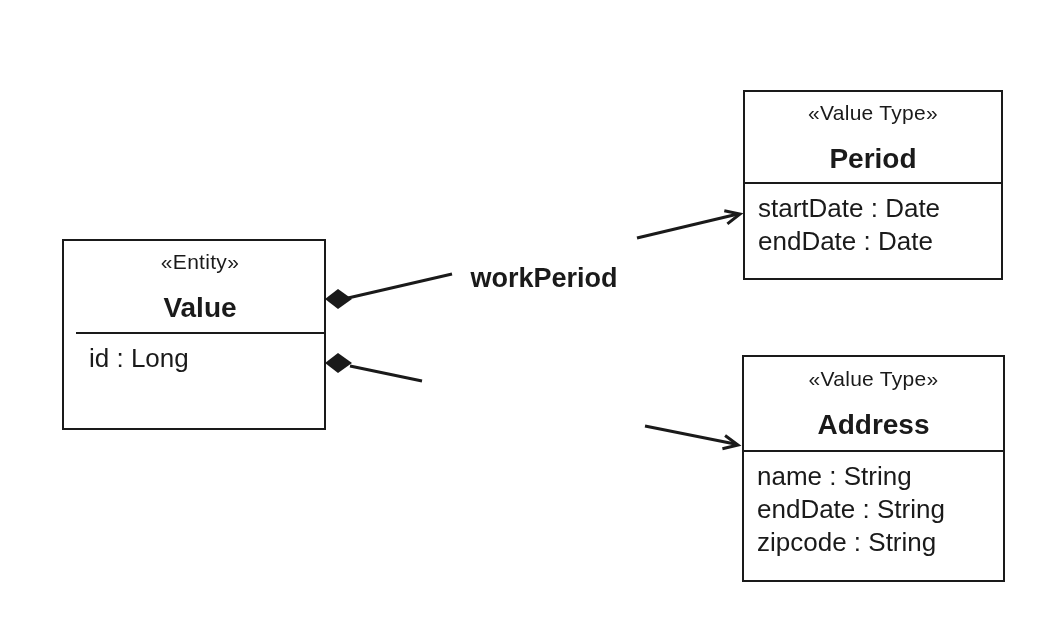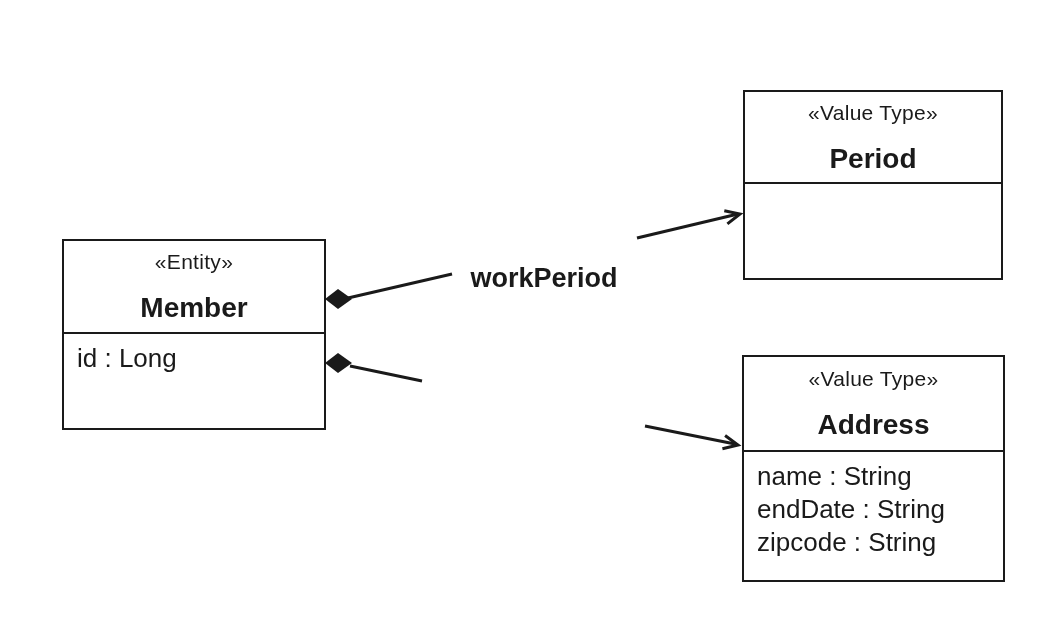--- a/index.html
+++ b/index.html
@@ -52,21 +52,21 @@
     padding: 8px 10px 6px 13px;
     display: flex;
     flex-direction: column;
   }
   .attr {
     font-size: 26px;
     font-weight: 400;
     line-height: 33px;
     white-space: nowrap;
   }
-  #member  { left: 62px;  top: 239px; width: 264px; height: 191px; }
+  #member  { left: 62px;  top: 239px; width: 264px; height: 191px; padding-left: 12px; }
   #member .head { height: 93px; }
   #period  { left: 743px; top: 90px;  width: 260px; height: 190px; }
   #period .head { height: 92px; }
   #address { left: 742px; top: 355px; width: 263px; height: 227px; }
   #address .head { height: 95px; }
   .rel-label {
     position: absolute;
     font-size: 27px;
     font-weight: 700;
     white-space: nowrap;
@@ -94,31 +94,35 @@
       <polygon points="325,363 338,353 352,363 338,373" fill="#1a1a1a"></polygon>
       <line x1="350" y1="366" x2="422" y2="381" stroke="#1a1a1a" stroke-width="3"></line>
       <line x1="645" y1="426" x2="735" y2="444" stroke="#1a1a1a" stroke-width="3"></line>
       <polyline points="722.4,448.7 738,445 725.1,435.5" fill="none" stroke="#1a1a1a" stroke-width="3"></polyline>
     </g>
   </svg>
 
   <div class="uml-class" id="member">
     <div class="head">
       <div class="stereotype">«Entity»</div>
-      <div class="class-name">Member</div>
+      <div class="class-name">Value</div>
     </div>
     <div class="attrs">
       <div class="attr">id : Long</div>
     </div>
   </div>
 
   <div class="uml-class" id="period">
     <div class="head">
       <div class="stereotype">«Value Type»</div>
       <div class="class-name">Period</div>
+    </div>
+    <div class="attrs">
+      <div class="attr">startDate : Date</div>
+      <div class="attr">endDate : Date</div>
     </div>
   </div>
 
   <div class="uml-class" id="address">
     <div class="head">
       <div class="stereotype">«Value Type»</div>
       <div class="class-name">Address</div>
     </div>
     <div class="attrs">
       <div class="attr">name : String</div>

